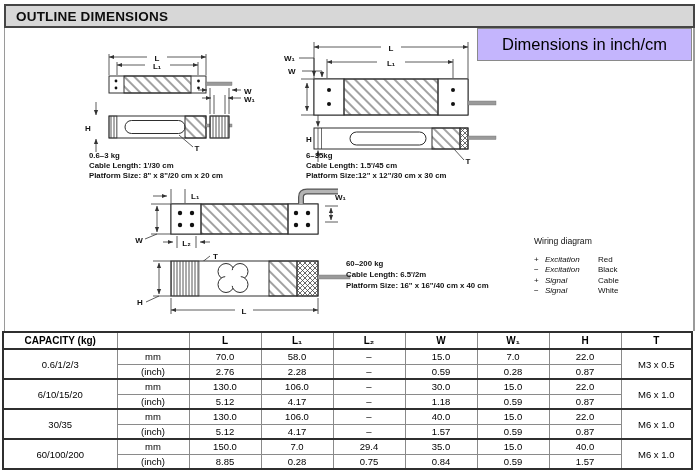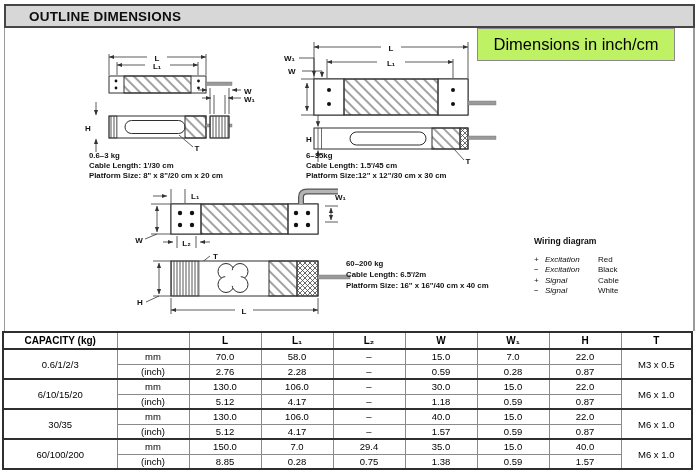--- a/index.html
+++ b/index.html
@@ -2,44 +2,44 @@
 <html><head>
 <meta charset="utf-8">
 <style>
   * { margin:0; padding:0; box-sizing:border-box; }
   html,body { width:700px; height:472px; background:#fff; }
   body { font-family:"Liberation Sans", sans-serif; position:relative; color:#111; }
 
   .titlebar {
     position:absolute; left:4px; top:4px; width:691px; height:24px;
     background:#d7d7d7; border:2px solid #454545;
-    display:flex; align-items:center; padding-left:23px;
+    display:flex; align-items:center; padding-left:10px;
     font-weight:bold; font-size:13.5px; letter-spacing:.2px; color:#0d0d0d;
   }
   .canvas {
     position:absolute; left:4px; top:28px; width:691px; height:303px;
     border-left:1px solid #9a9a9a; border-right:2px solid #9a9a9a;
     background:#fff;
   }
   .note-box {
-    position:absolute; left:477px; top:28px; width:198px; height:33px;
+    position:absolute; left:477px; top:28px; width:215px; height:33px;
     border:1px solid #8a8a8a; display:flex; align-items:center; justify-content:center;
-    font-size:16.5px; color:#000; background:#bef264;
+    font-size:16.5px; color:#000; background:#c4b5fd;
   }
   svg.drawings { position:absolute; left:0; top:0; }
   svg .part   { fill:#fff; stroke:#2e2e2e; stroke-width:1; }
   svg .thin   { stroke:#2e2e2e; stroke-width:.7; fill:none; }
   svg .dim    { stroke:#333; stroke-width:.8; fill:none; }
   svg .cable  { fill:#9a9a9a; stroke:#6f6f6f; stroke-width:.4; }
   svg text.lbl { font:bold 8px "Liberation Sans", sans-serif; fill:#111; text-anchor:middle; }
   svg text.lbl.start { text-anchor:start; }
   svg text.cap { font:bold 7.8px "Liberation Sans", sans-serif; fill:#111; text-anchor:start; }
 
   .wiring { position:absolute; left:534px; top:236px; font-size:8px; line-height:10.5px; }
-  .wiring-title { font-weight:bold; font-size:8.6px; margin-bottom:8px; }
+  .wiring-title { font-weight:normal; font-size:8.6px; margin-bottom:8px; }
   .wiring-row { display:flex; }
   .wiring-sign { width:11px; }
   .wiring-name { width:53px;font-style:italic; }
 
   table.dims {
     position:absolute; left:2px; top:331px; width:691px;
     border-collapse:collapse; table-layout:fixed;
     font-size:9.5px; text-align:center; color:#000;
     border:2px solid #2f2f2f; background:#fff;
   }
@@ -370,18 +370,18 @@
         <td>35.0</td>
         <td>15.0</td>
         <td>40.0</td>
         <td rowspan="2">M6 x 1.0</td>
       </tr>
       <tr>
         <td>(inch)</td>
         <td>8.85</td>
         <td>0.28</td>
         <td>0.75</td>
-        <td>1.38</td>
+        <td>0.84</td>
         <td>0.59</td>
         <td>1.57</td>
       </tr>
     </tbody>
 </table>
 
 </body></html>

